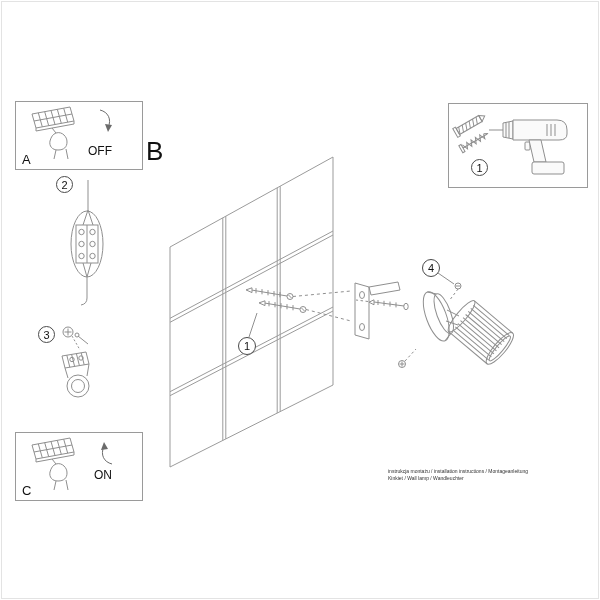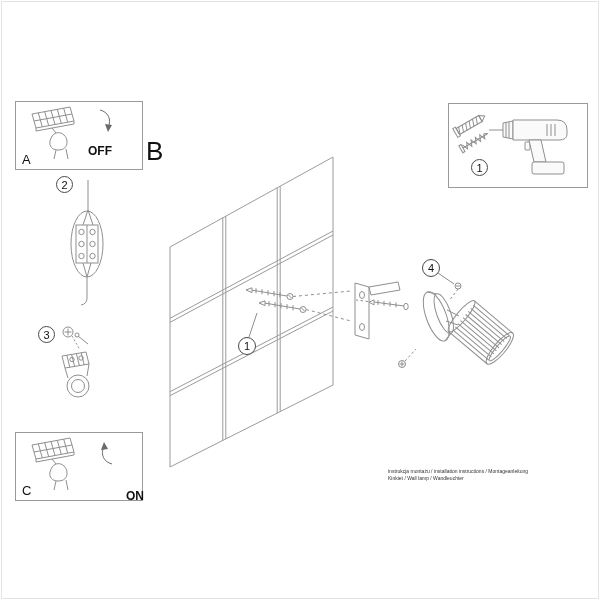--- a/index.html
+++ b/index.html
@@ -4,23 +4,23 @@
 <style>
   html,body{margin:0;padding:0;background:#fff;}
   .canvas{position:relative;width:600px;height:600px;background:#ffffff;
           font-family:"Liberation Sans","DejaVu Sans",sans-serif;color:#111;overflow:hidden;}
   .frame{position:absolute;inset:1px;border:1px solid #e3e3e3;pointer-events:none;}
   .box{position:absolute;border:1px solid #9a9a9a;background:#fff;}
   .box-a{left:15px;top:101px;width:126px;height:67px;}
   .box-c{left:15px;top:432px;width:126px;height:67px;}
   .box-tools{left:448px;top:103px;width:138px;height:83px;}
   .corner-letter{position:absolute;left:6px;bottom:2px;font-size:13px;color:#111;}
-  .state-label{position:absolute;font-size:12px;font-weight:700;color:#111;}
+  .state-label{position:absolute;font-size:12px;font-weight:400;color:#111;}
   .off-label{left:72px;top:42px;}
-  .on-label{left:78px;top:56px;margin-left:32px;}
+  .on-label{left:78px;top:35px;}
   .letter-b{position:absolute;left:146px;top:136px;font-size:26px;color:#111;}
   .badge{position:absolute;width:17px;height:17px;border:1px solid #4a4a4a;border-radius:50%;
          background:#fff;display:flex;align-items:center;justify-content:center;
          font-size:11px;color:#111;box-sizing:border-box;}
   .badge-2{left:56px;top:176px;}
   .badge-3{left:38px;top:326px;}
   .badge-tools{left:22px;top:55px;}
   .abs-svg{position:absolute;overflow:visible;}
   .box-svg{position:absolute;left:0;top:0;}
   .footer{position:absolute;left:388px;top:468px;font-size:5px;line-height:7px;color:#333;white-space:nowrap;}

